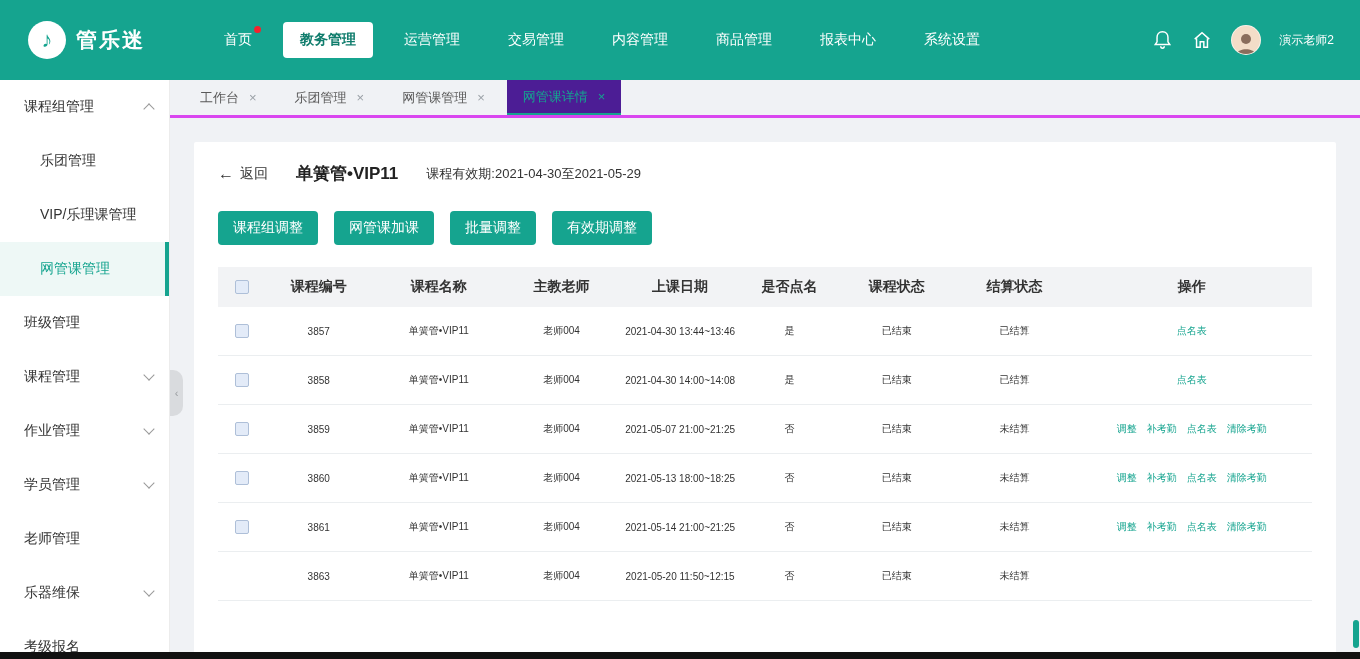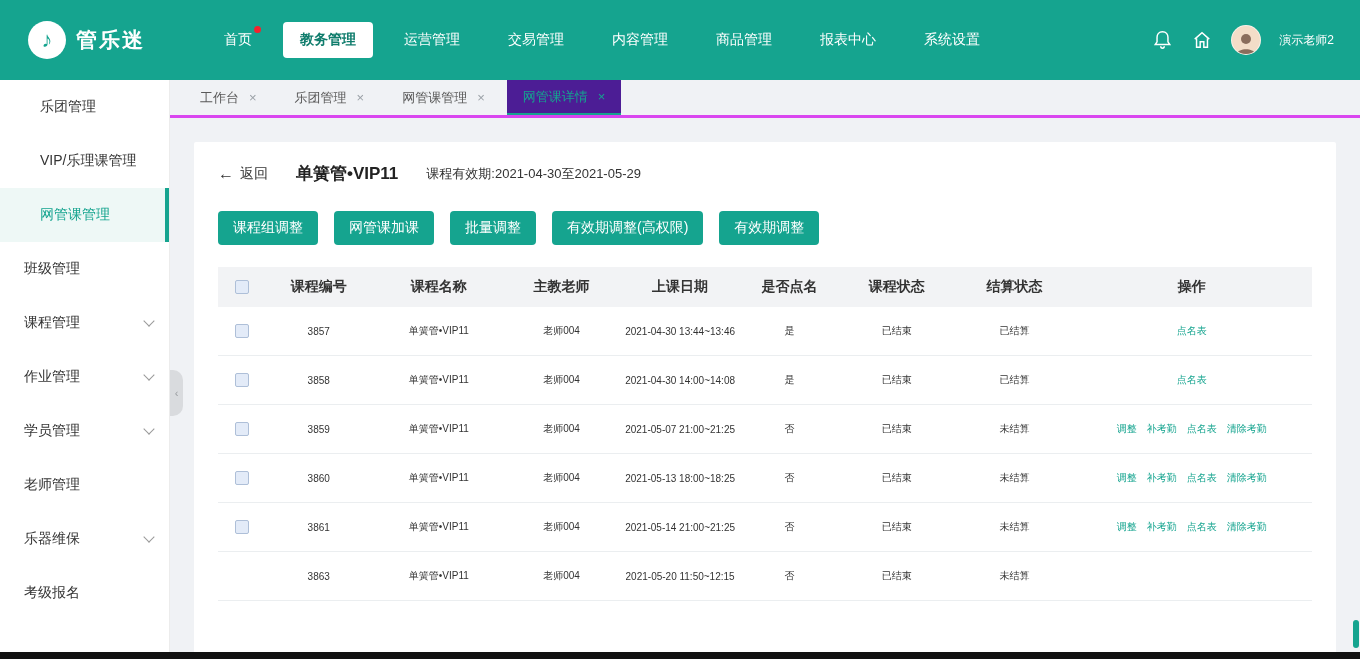--- a/index.html
+++ b/index.html
@@ -109,20 +109,24 @@
         <circle cx="13" cy="9" r="5" fill="#8a6d5c"></circle>
         <path d="M3 26 C3 17 23 17 23 26 Z" fill="#8a6d5c"></path>
       </svg>
     </div>
     <div class="user-name">演示老师2</div>
   </div>
 </div>
 
 <div class="body-wrap">
   <div class="sidebar">
+      <div class="side-item">
+        <span>课程组管理</span>
+        <span class="chev up"></span>
+      </div>
       <div class="side-item sub">
         <span>乐团管理</span>
       </div>
       <div class="side-item sub">
         <span>VIP/乐理课管理</span>
       </div>
       <div class="side-item sub active">
         <span>网管课管理</span>
       </div>
       <div class="side-item">
@@ -182,21 +186,20 @@
             <span>返回</span>
           </div>
           <div class="page-title">单簧管•VIP11</div>
           <div class="validity">课程有效期:2021-04-30至2021-05-29</div>
         </div>
 
         <div class="btn-row">
             <button class="action-btn">课程组调整</button>
             <button class="action-btn">网管课加课</button>
             <button class="action-btn">批量调整</button>
-            <button class="action-btn">有效期调整(高权限)</button>
             <button class="action-btn">有效期调整</button>
           </div>
 
         <table>
           <colgroup>
             <col class="c-check">
               <col class="c-no">
               <col class="c-name">
               <col class="c-teacher">
             <col class="c-date">

